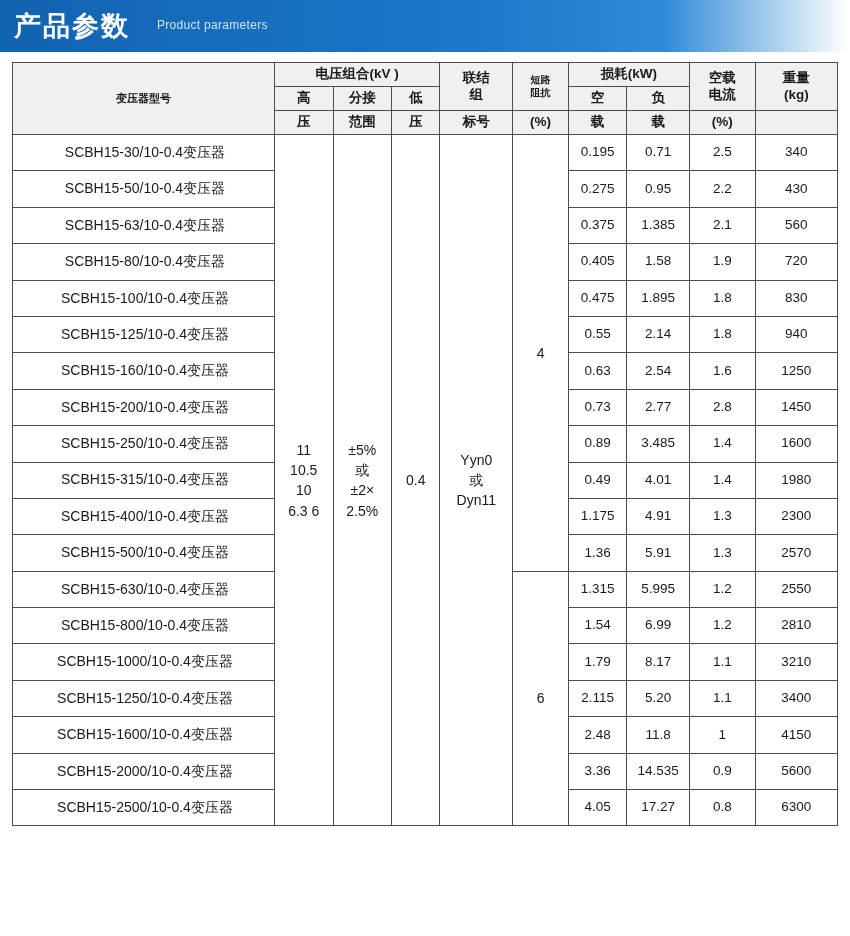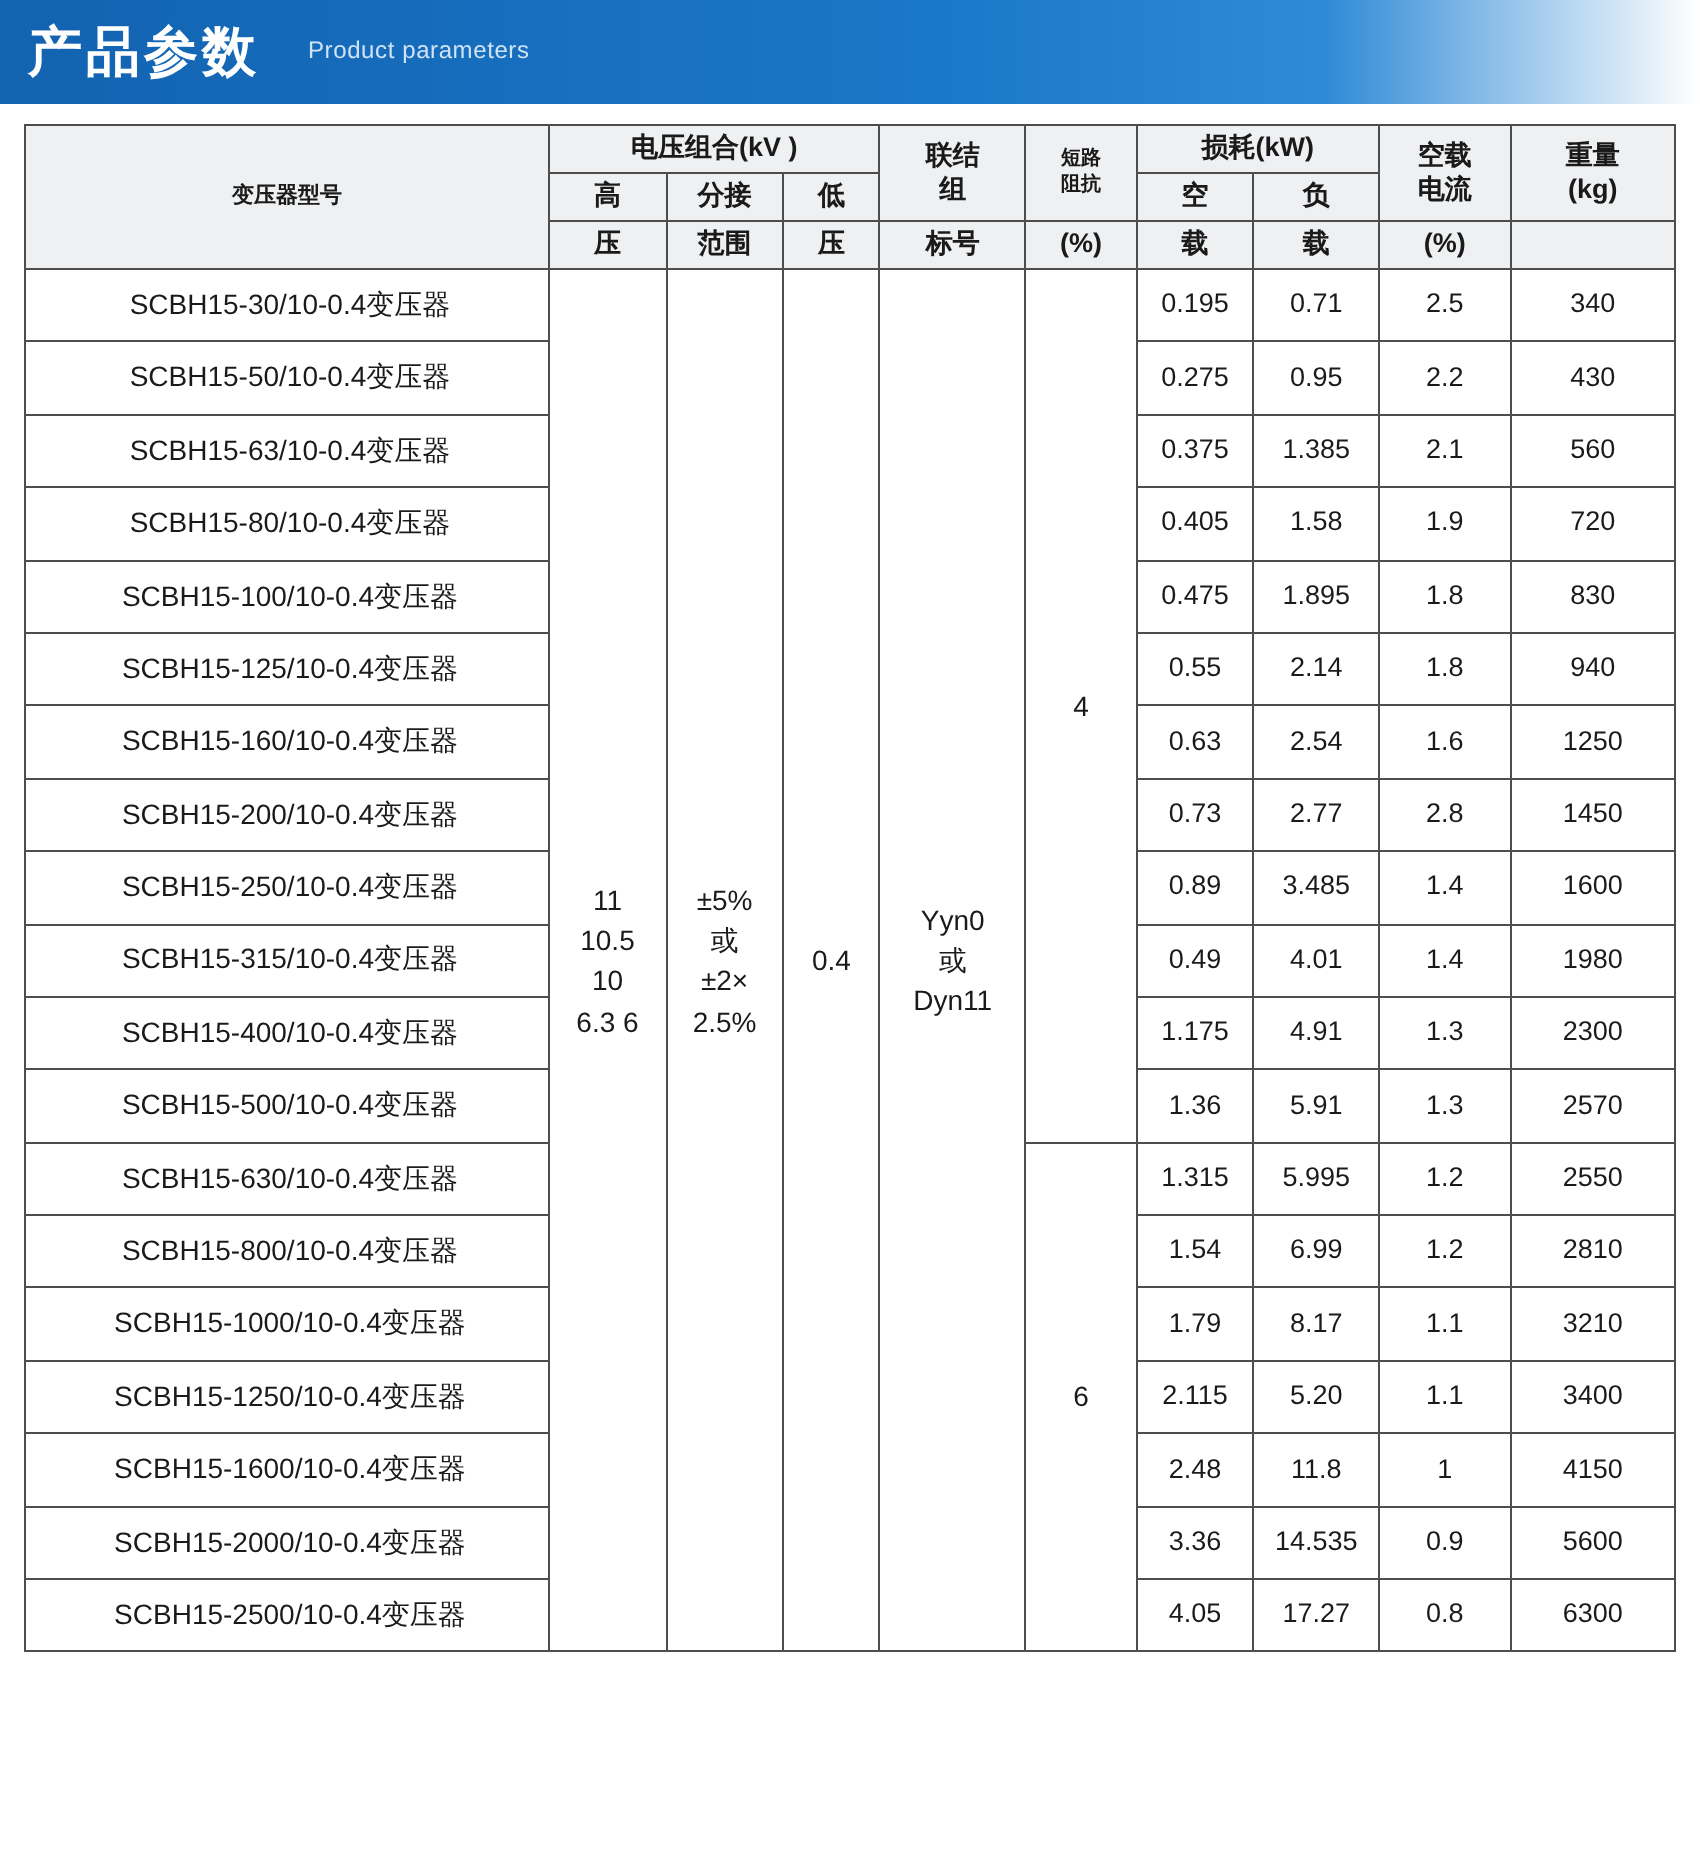--- a/index.html
+++ b/index.html
@@ -17,32 +17,33 @@
   }
 
   
   .banner {
     position: relative;
     height: 52px;
     background: linear-gradient(to right, #1263b0 0%, #1b77c9 55%, #2f8ad6 78%, #ffffff 100%);
     display: flex;
     align-items: center;
     padding-left: 14px;
+    gap: 19px;
   }
   .banner-cn {
     color: #ffffff;
     font-size: 27px;
     font-weight: bold;
     letter-spacing: 2px;
     line-height: 1;
   }
   .banner-en {
     color: #cfe3f5;
     font-size: 12px;
-    margin-left: 24px;
+    margin-left: 8px;
     padding-bottom: 2px;
     letter-spacing: 0.3px;
   }
 
   
   .table-wrap {
     padding: 10px 12px 0 12px;
   }
   table.spec {
     border-collapse: collapse;

